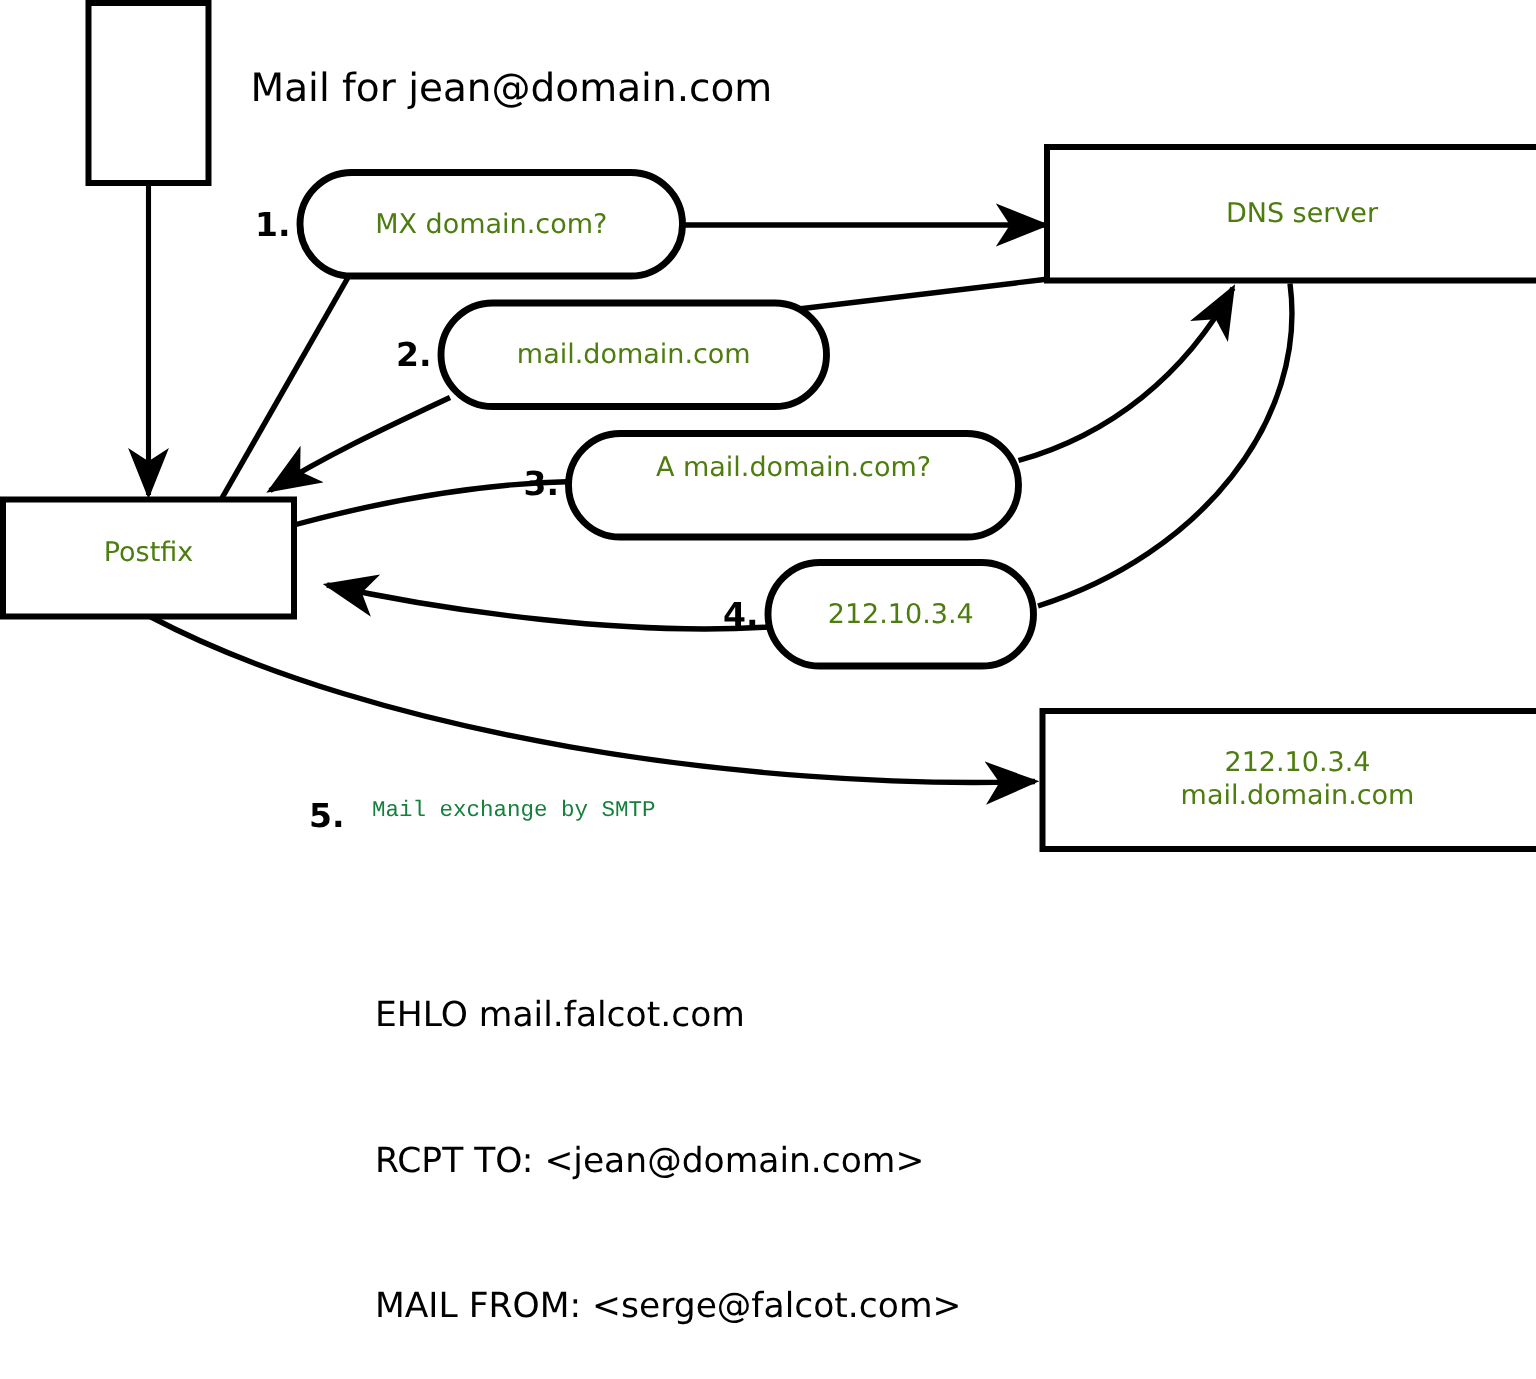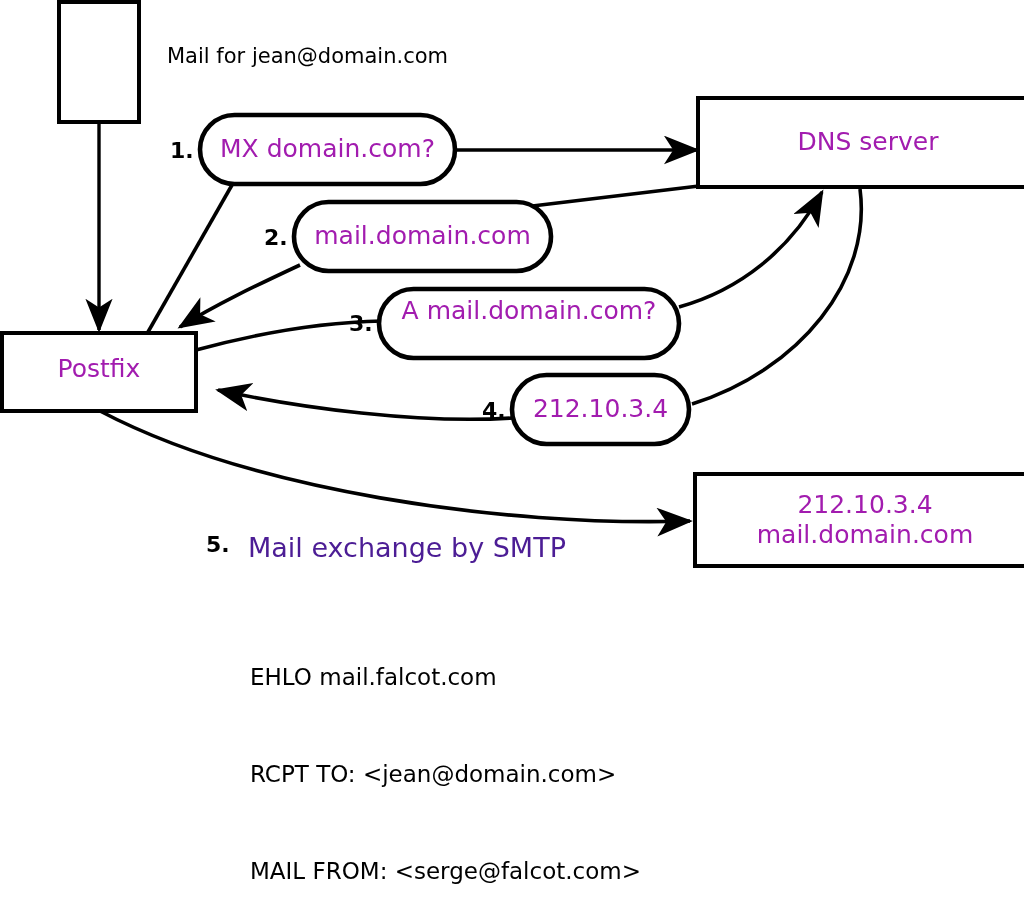--- a/index.html
+++ b/index.html
@@ -21,44 +21,45 @@
     top: 0;
     width: 1024px;
     height: 919px;
   }
   .node-text {
     position: absolute;
     display: flex;
     align-items: center;
     justify-content: center;
     text-align: right;
-    color: #a21caf;
-    font-size: 25px;
+    color: #4d7c0f;
+    font-size: 18px;
     line-height: 1.22;
     white-space: pre;
     pointer-events: none;
   }
   .step-num {
     position: absolute;
     font-size: 22px;
     font-weight: bold;
     color: #000;
     white-space: pre;
   }
   .plain-label {
     position: absolute;
-    font-size: 21px;
+    font-size: 26px;
     color: #000;
     white-space: pre;
   }
   .smtp-label {
     position: absolute;
-    font-size: 27px;
-    color: #4c1d95;
+    font-size: 15px;
+    color: #15803d;
     white-space: pre;
+    font-family: Liberation Mono, monospace;
   }
   .transcript {
     position: absolute;
     left: 250px;
     top: 597px;
     font-size: 23px;
     line-height: 32.2px;
     color: #000;
     white-space: pre;
   }

